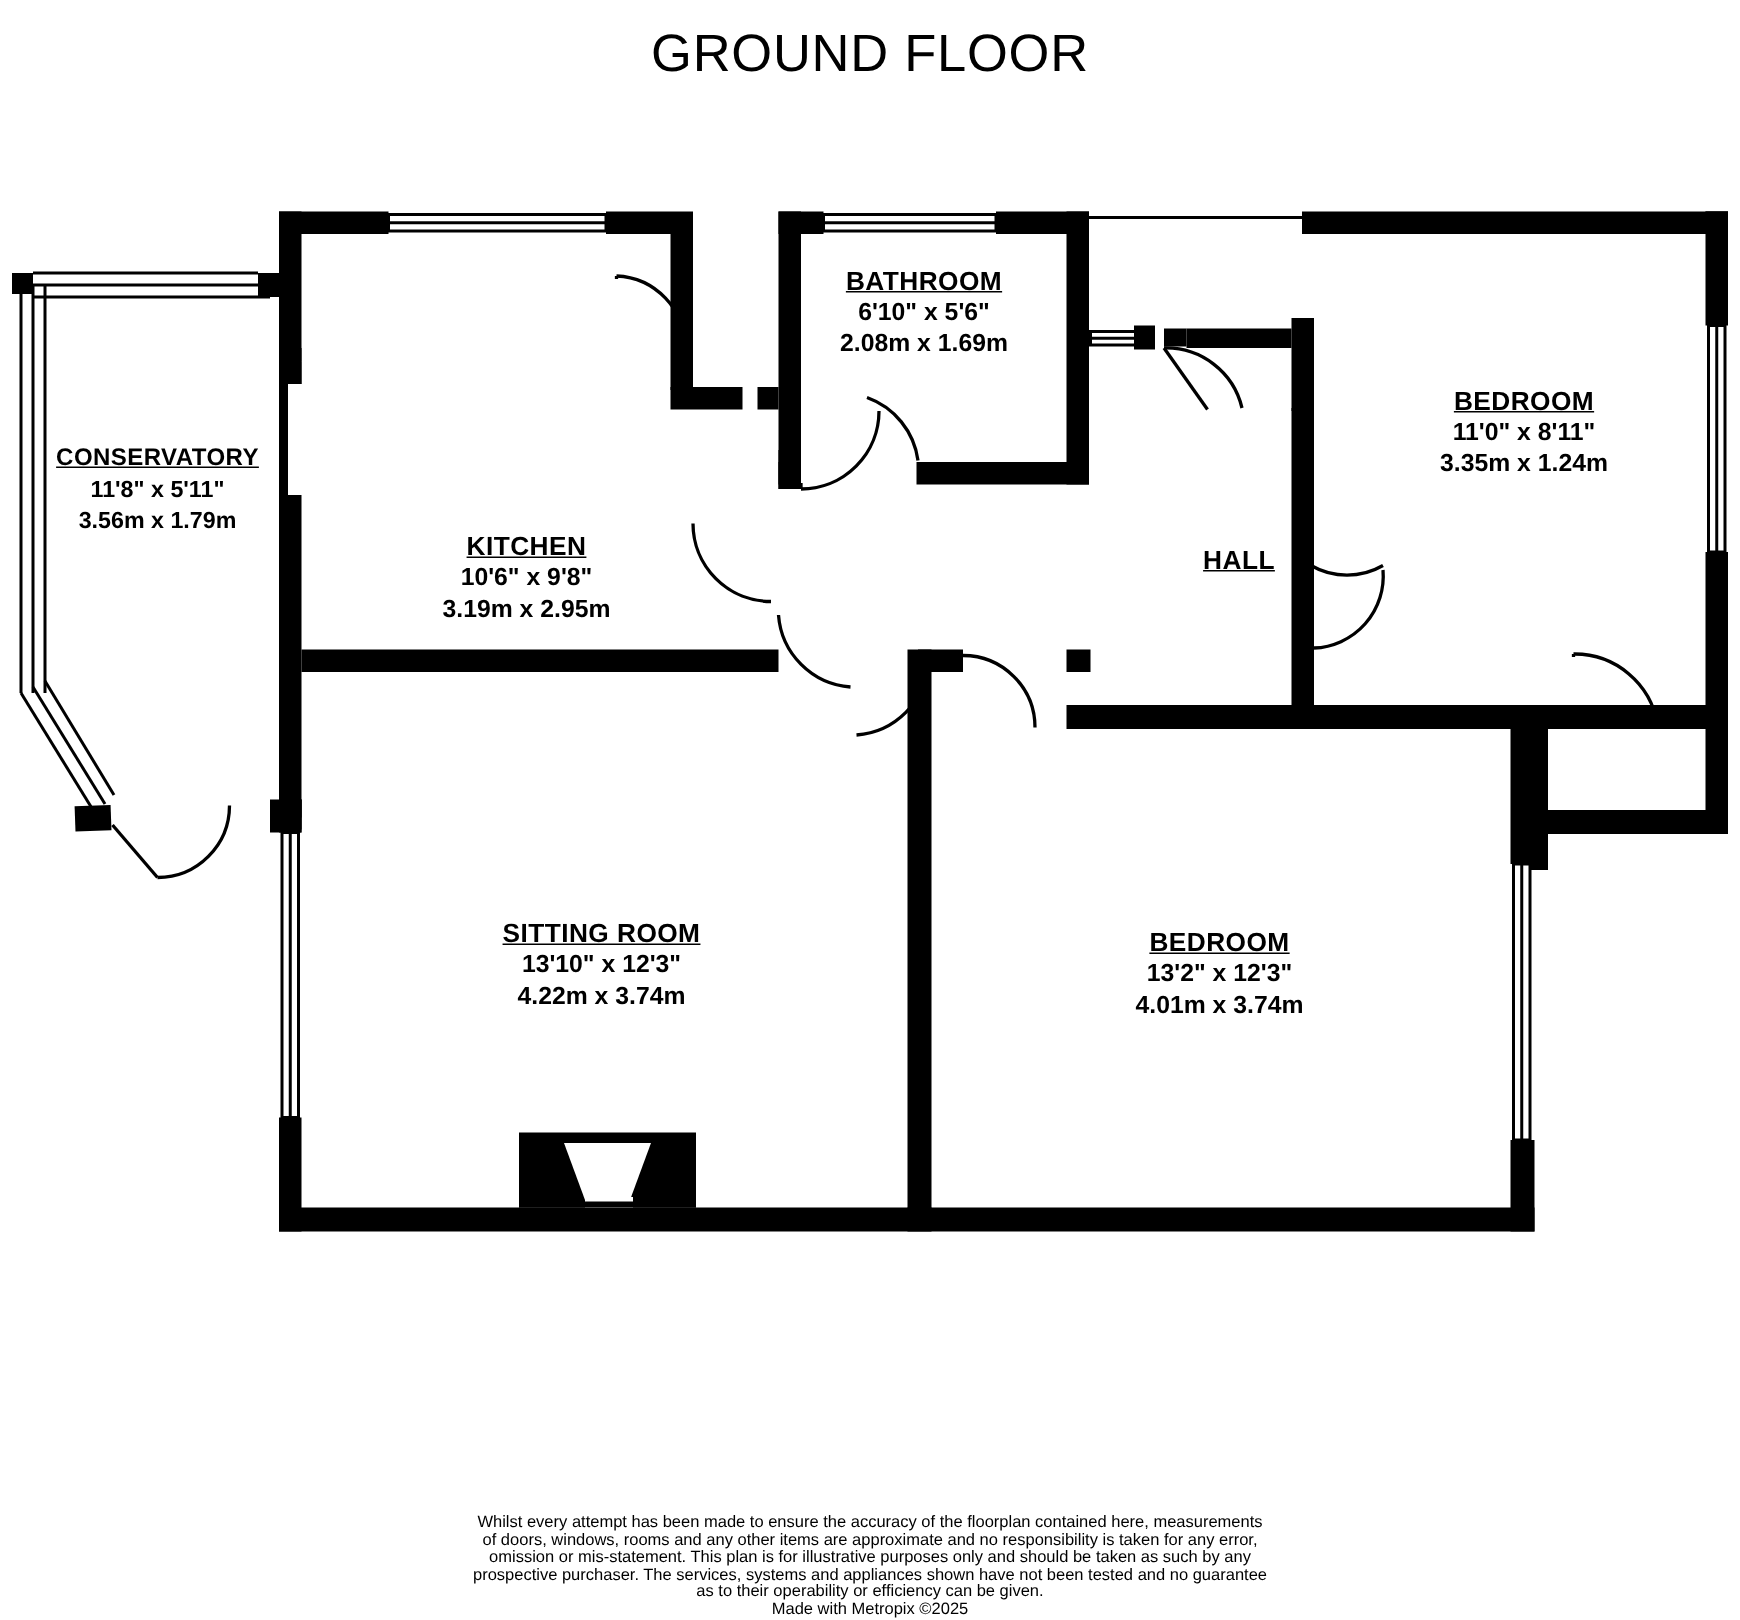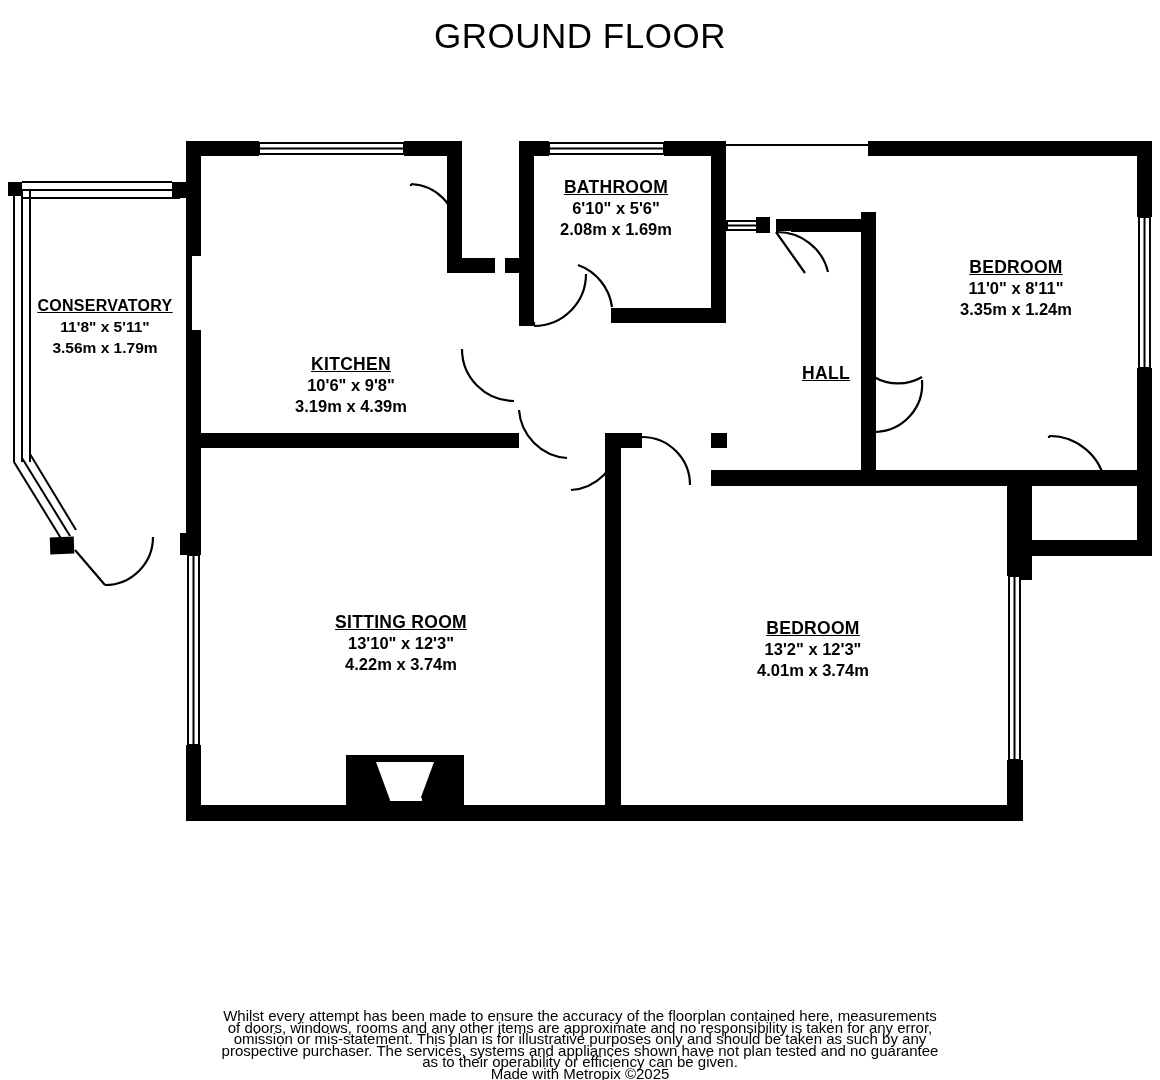--- a/index.html
+++ b/index.html
@@ -50,21 +50,21 @@
     font-size: 16.5px;
   }
   .room-label.small .name { font-size: 16px; }
   .room-label.small .dim { font-size: 15.5px; }
   .disclaimer {
     position: absolute;
     left: 0;
     top: 1010px;
     width: 1160px;
     text-align: center;
-    font-size: 15px;
+    font-size: 11px;
     line-height: 11.6px;
     color: #000000;
   }
   .disclaimer div { white-space: nowrap; }
 </style>
 </head>
 <body>
 
 <div id="floorplan">
 
@@ -231,21 +231,21 @@
 
   <div class="room-label small" style="left:0px;top:295px;width:210px;">
     <div class="name">CONSERVATORY</div>
     <div class="dim">11'8"  x 5'11"</div>
     <div class="dim">3.56m  x 1.79m</div>
   </div>
 
   <div class="room-label" style="left:235px;top:306px;width:232px;margin-top:48px;">
     <div class="name">KITCHEN</div>
     <div class="dim">10'6"  x 9'8"</div>
-    <div class="dim">3.19m  x 4.39m</div>
+    <div class="dim">3.19m  x 2.95m</div>
   </div>
 
   <div class="room-label" style="left:500px;top:177px;width:232px;">
     <div class="name">BATHROOM</div>
     <div class="dim">6'10"  x 5'6"</div>
     <div class="dim">2.08m  x 1.69m</div>
   </div>
 
   <div class="room-label" style="left:900px;top:257px;width:232px;">
     <div class="name">BEDROOM</div>
@@ -266,18 +266,18 @@
   <div class="room-label" style="left:697px;top:618px;width:232px;">
     <div class="name">BEDROOM</div>
     <div class="dim">13'2"  x 12'3"</div>
     <div class="dim">4.01m  x 3.74m</div>
   </div>
 
   <div class="disclaimer">
     <div>Whilst every attempt has been made to ensure the accuracy of the floorplan contained here, measurements</div>
     <div>of doors, windows, rooms and any other items are approximate and no responsibility is taken for any error,</div>
     <div>omission or mis-statement. This plan is for illustrative purposes only and should be taken as such by any</div>
-    <div>prospective purchaser. The services, systems and appliances shown have not plan tested and no guarantee</div>
+    <div>prospective purchaser. The services, systems and appliances shown have not been tested and no guarantee</div>
     <div>as to their operability or efficiency can be given.</div>
     <div>Made with Metropix ©2025</div>
   </div>
 
 </div>
 
 </body></html>

